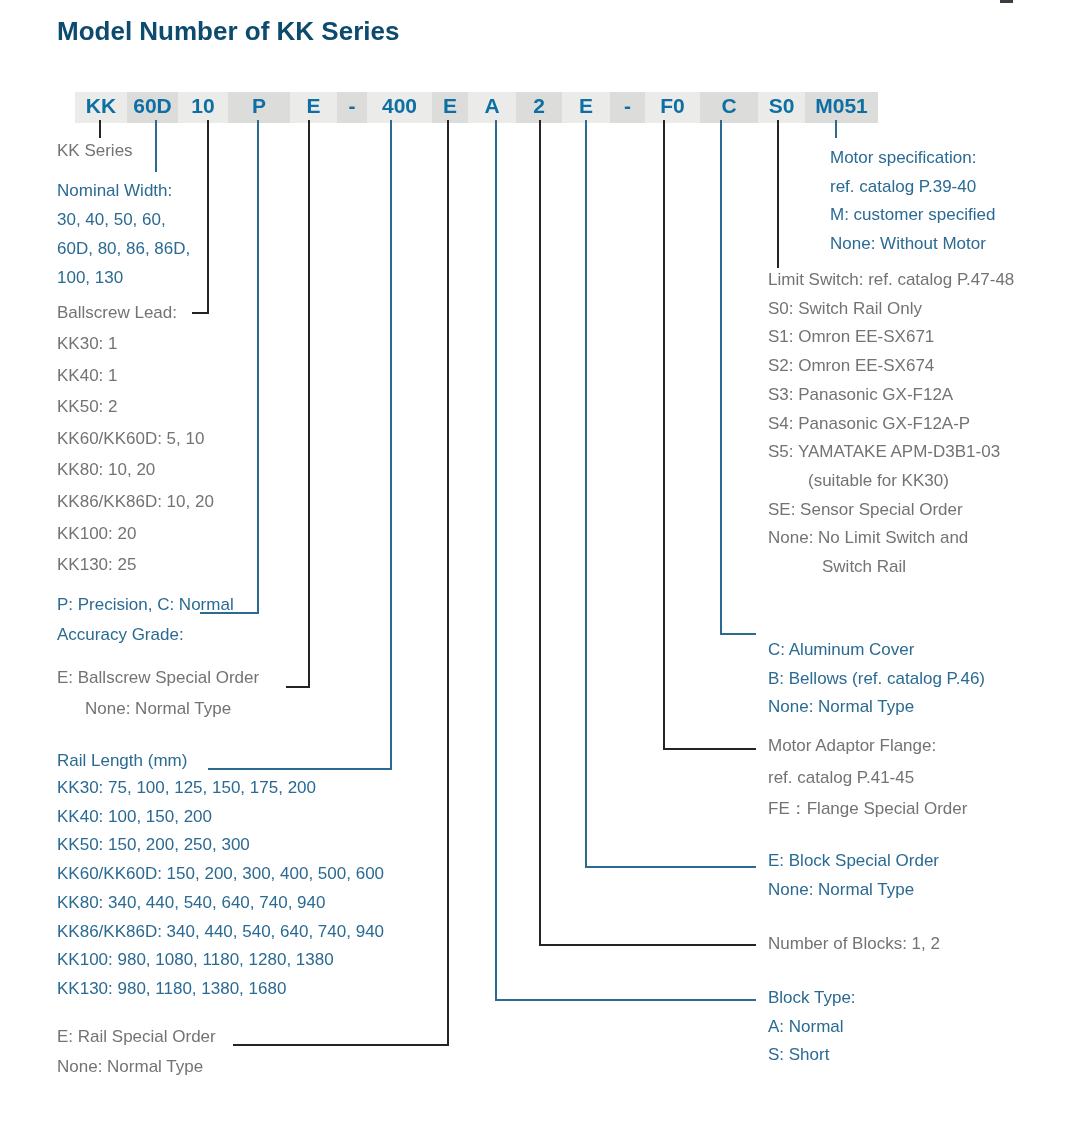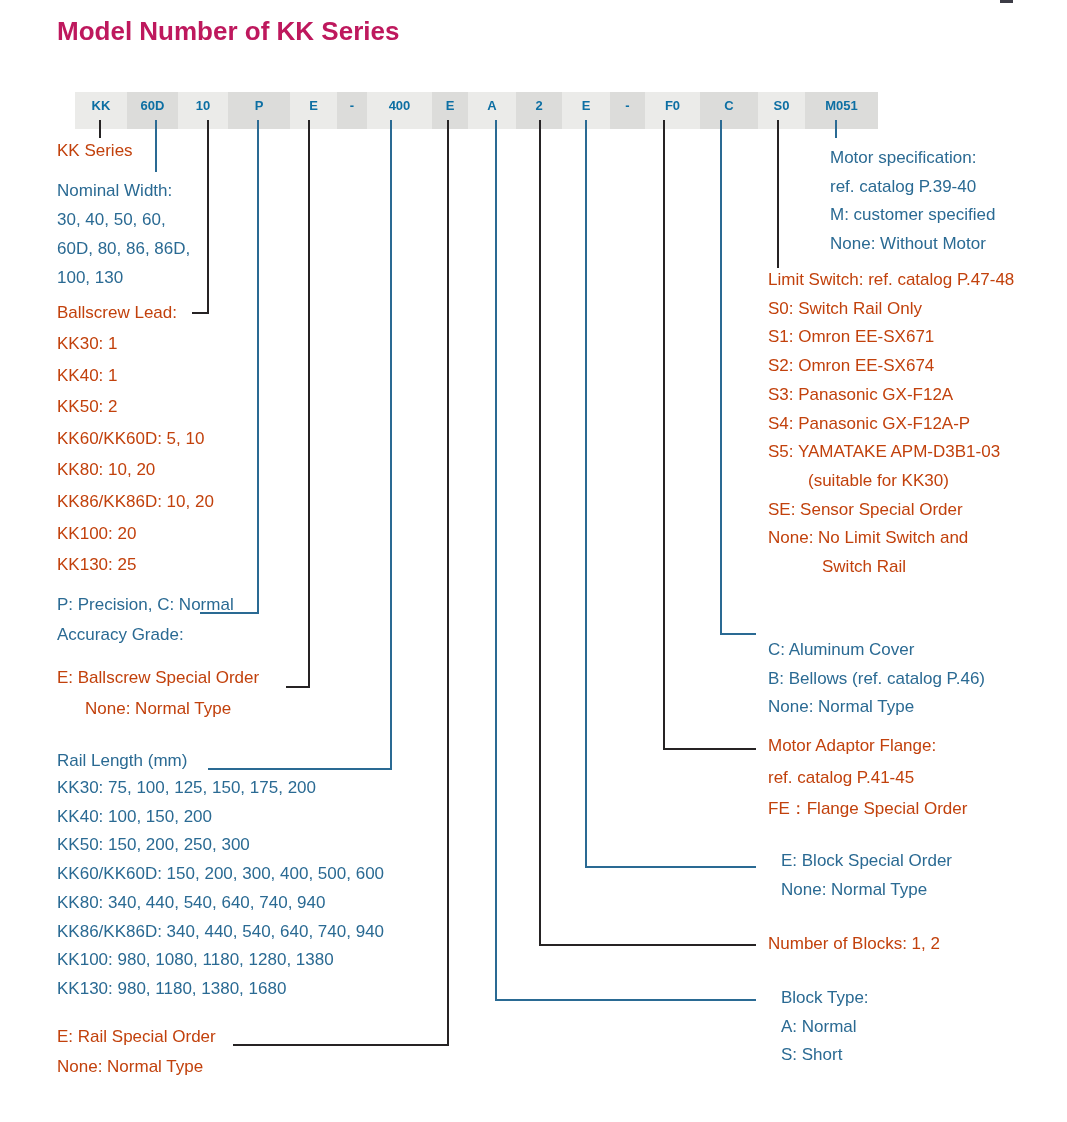--- a/index.html
+++ b/index.html
@@ -4,46 +4,46 @@
 <style>
   * { margin:0; padding:0; box-sizing:border-box; }
   html,body { background:#ffffff; }
   .page {
     position:relative; width:1067px; height:1122px;
     background:#ffffff; overflow:hidden;
     font-family:"Liberation Sans", sans-serif;
   }
   .title {
     position:absolute; left:57px; top:16px;
-    font-size:26px; font-weight:bold; color:#be185d; letter-spacing:0px;
+    font-size:26px; font-weight:bold; color:#0c4a6e; letter-spacing:0px;
   }
   .strip {
     position:absolute; left:75px; top:92px; width:803px; height:27px;
     display:flex;
   }
   .seg {
-    height:37px; line-height:27px; text-align:center;
-    font-size:13px; font-weight:bold; color:#0d6fa3;
+    height:31px; line-height:27px; text-align:center;
+    font-size:21px; font-weight:bold; color:#0d6fa3;
   }
   .seg:nth-child(odd)  { background:#ebebe9; }
   .seg:nth-child(even) { background:#dcdcda; }
   .vl { position:absolute; width:2px; }
   .hl { position:absolute; height:2px; }
   .lb { background:#262324; }
   .lu { background:#2a6a93; }
   .t  { position:absolute; font-size:17px; line-height:29px; white-space:nowrap; }
-  .dark { color:#c2410c; }
+  .dark { color:#737373; }
   .blue { color:#2a6a93; }
   .lh316 { line-height:31.6px; }
   .lh287 { line-height:28.7px; }
   .lh317 { line-height:31.7px; }
   .lh30  { line-height:30px; }
   .lh31  { line-height:31px;text-align:center; }
   .lh295 { line-height:29.5px; }
-  .lh285 { line-height:28.5px;margin-left:13px; }
+  .lh285 { line-height:28.5px; }
   .ind1 { padding-left:40px; }
   .ind2 { padding-left:54px; }
   .artifact { position:absolute; left:1000px; top:0; width:13px; height:3px; background:#3c3c46; }
 </style>
 </head>
 <body>
 
 <div class="page">
 
   <div class="artifact"></div>

